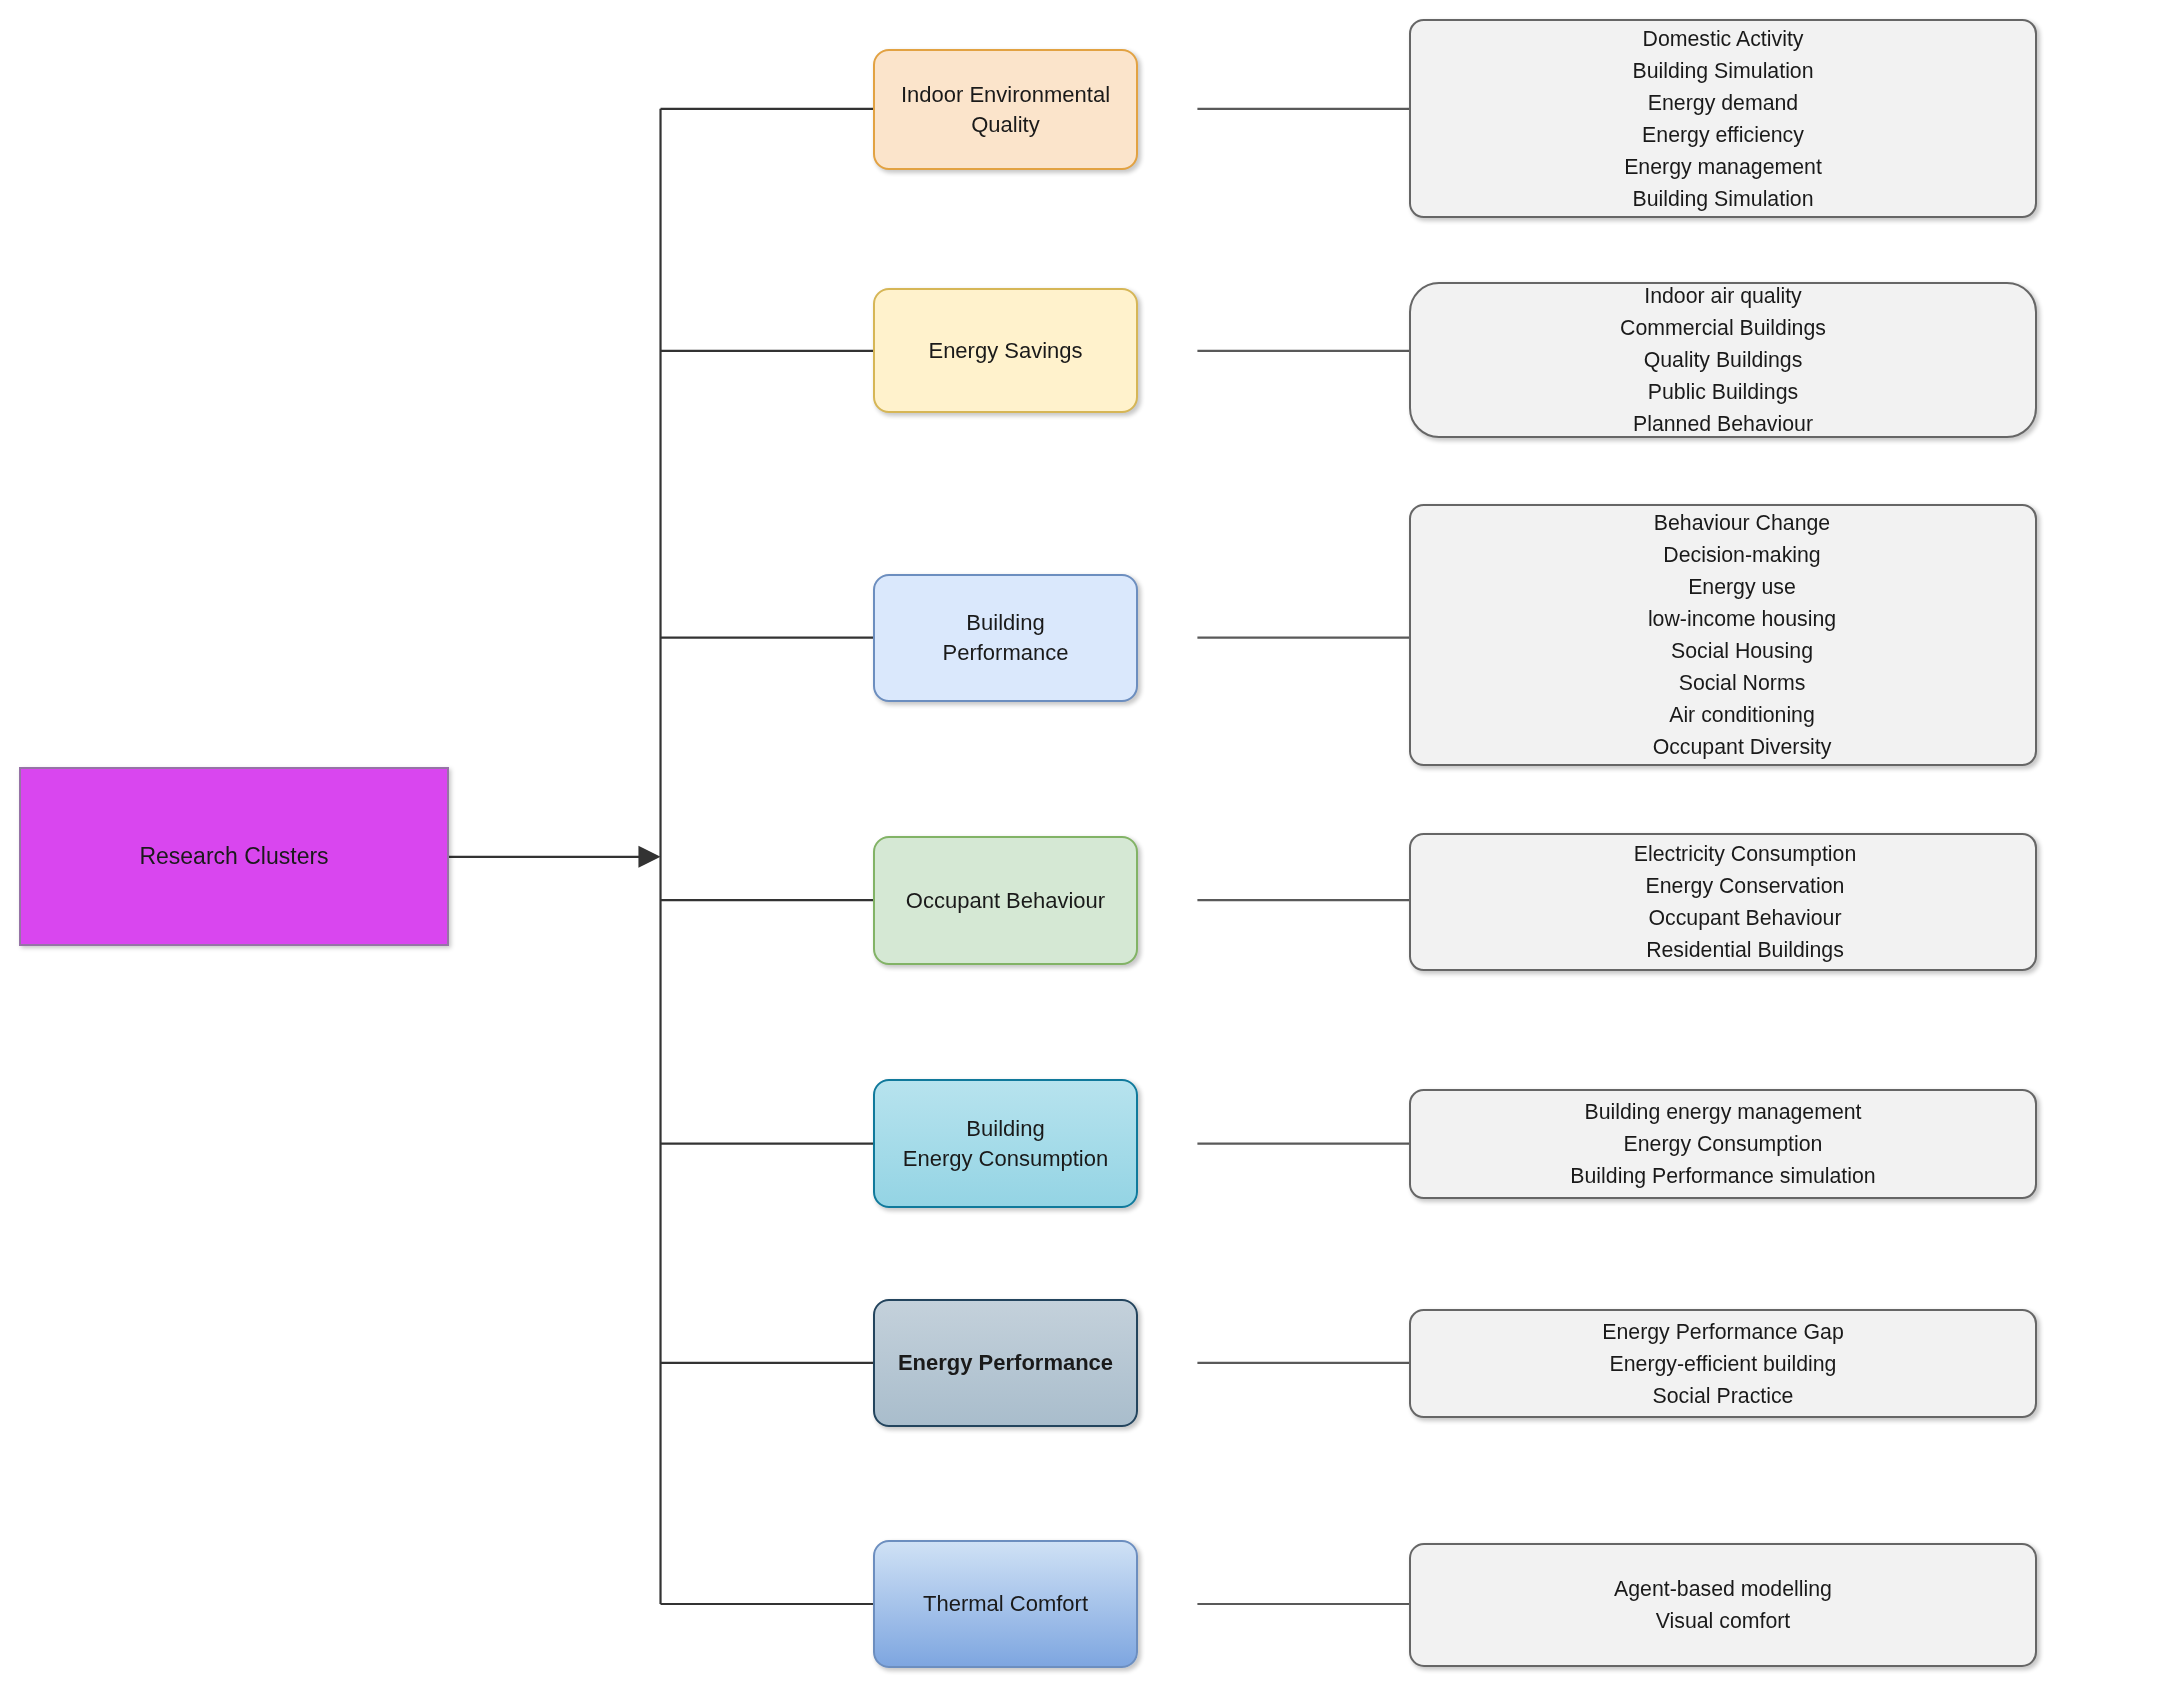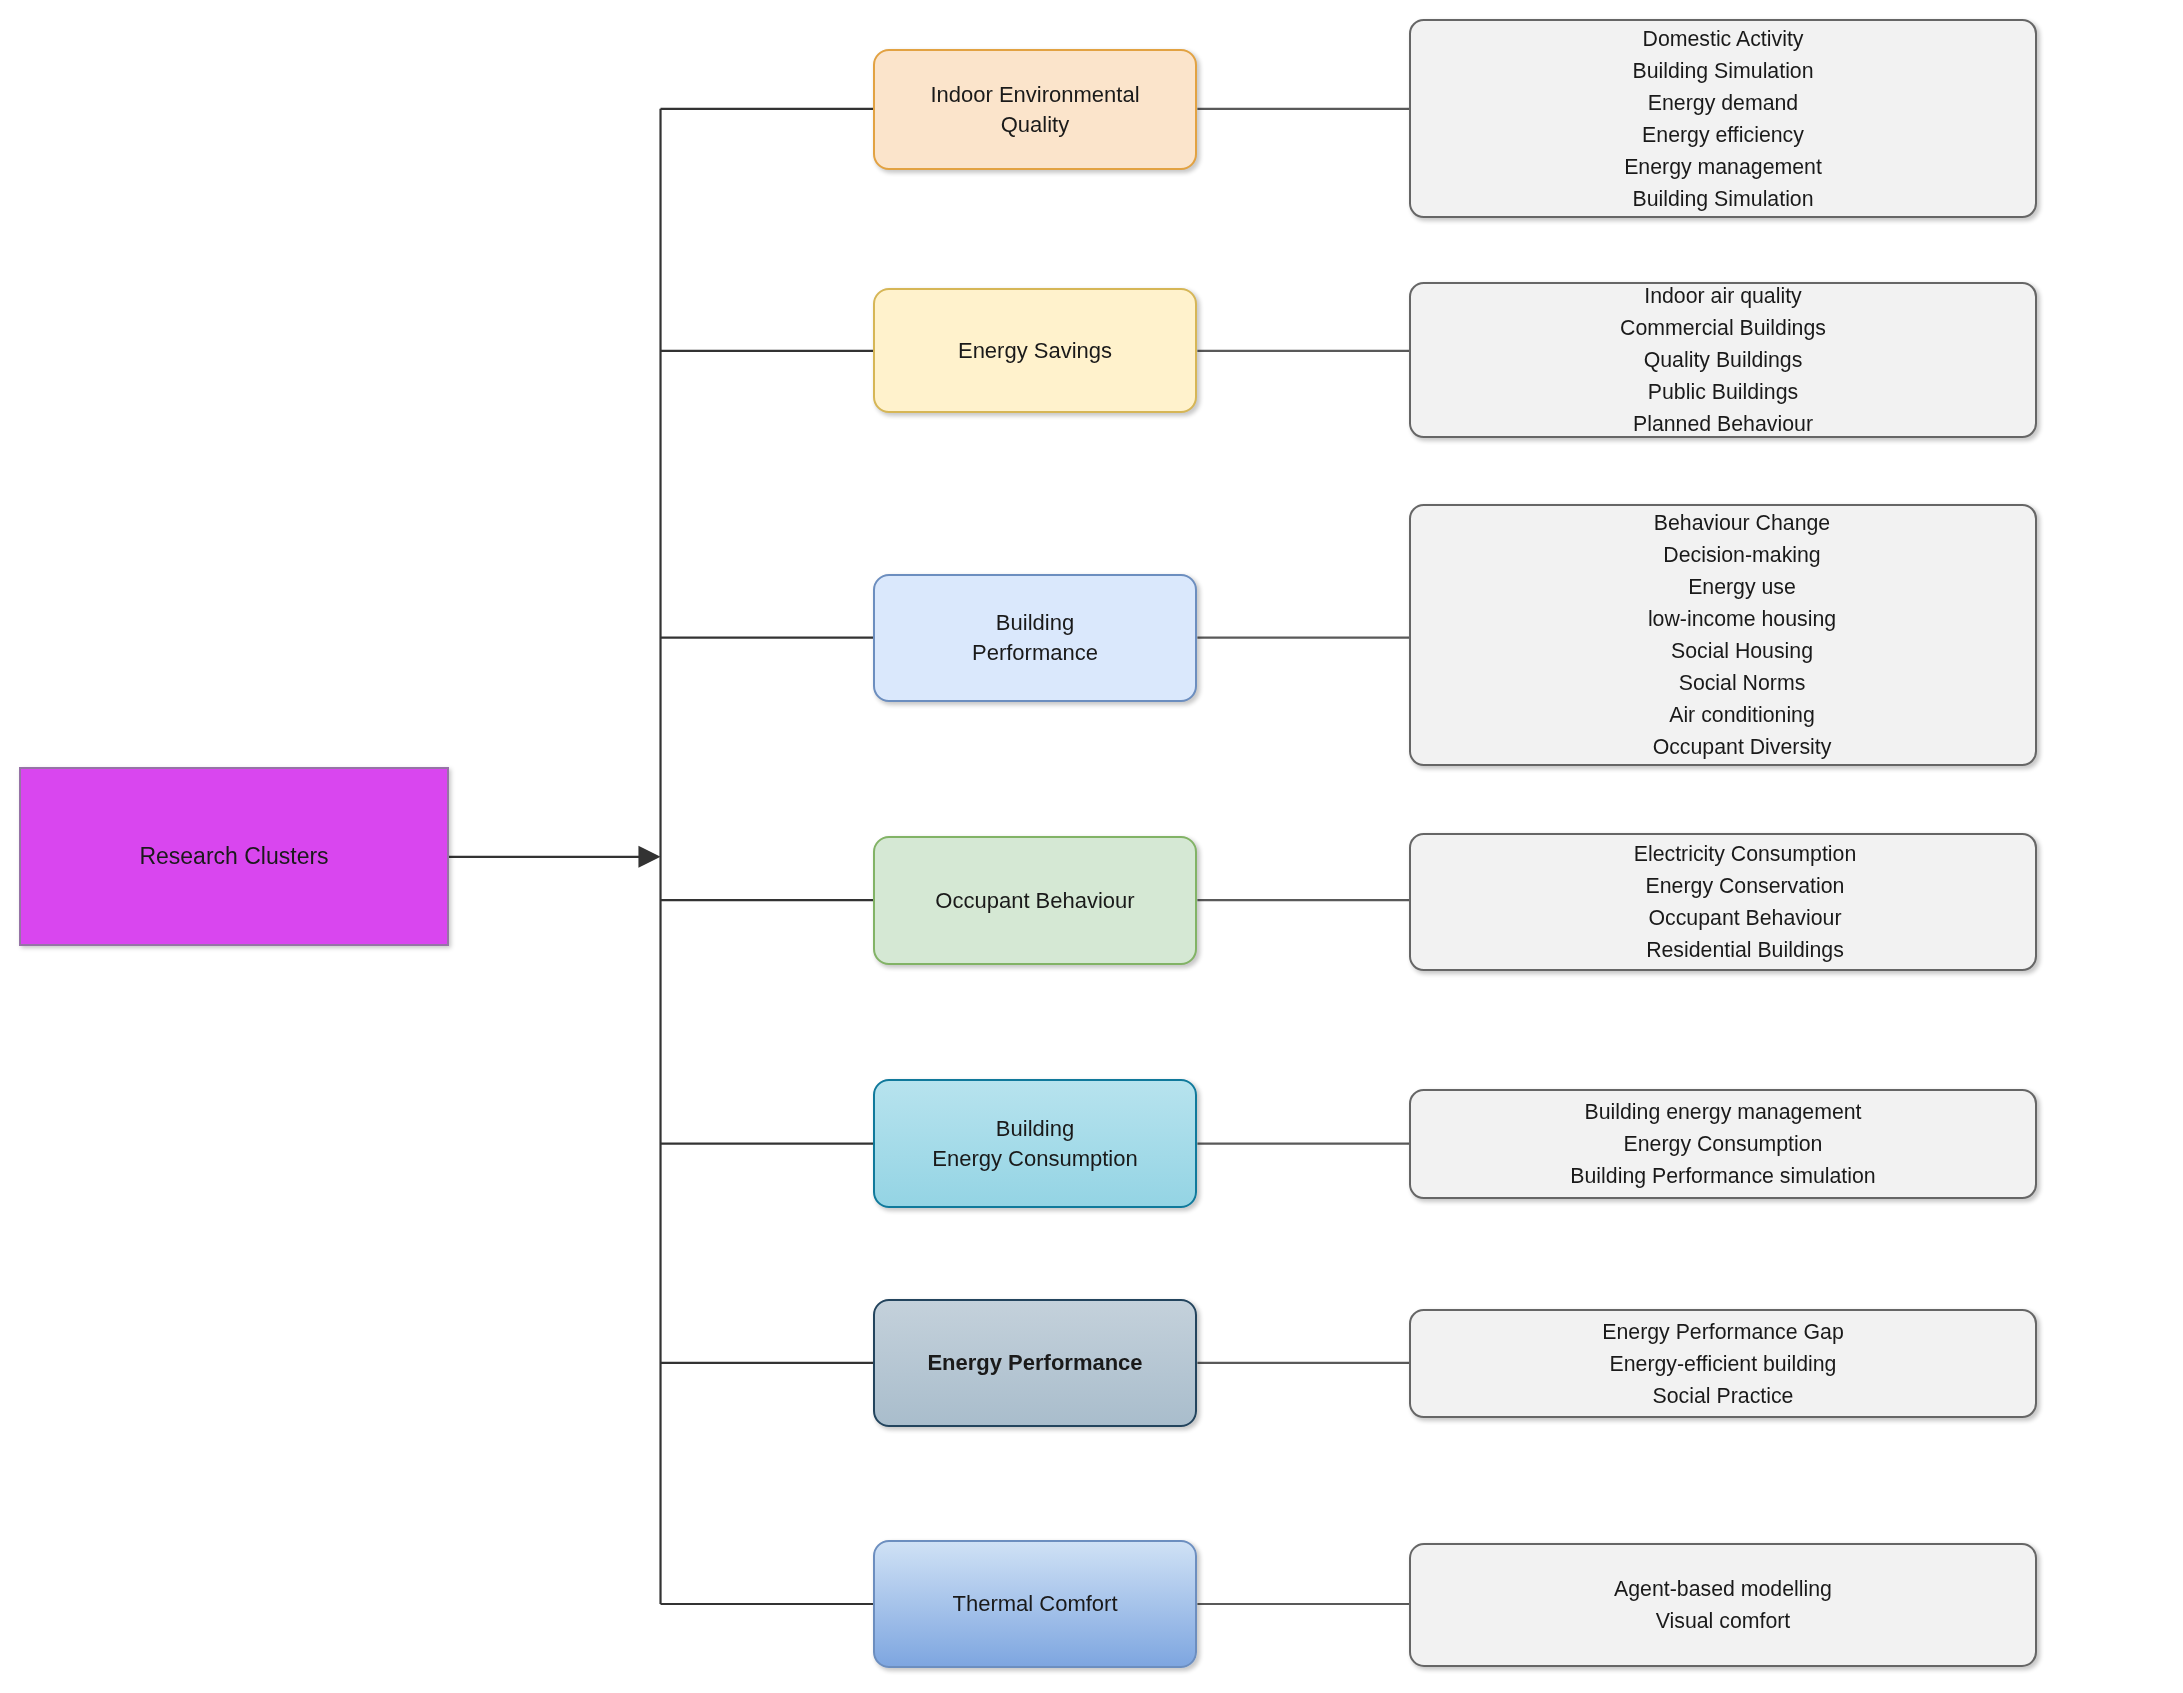--- a/index.html
+++ b/index.html
@@ -21,42 +21,42 @@
     text-align:center;
     box-sizing:border-box;
     box-shadow:2.2px 2.2px 4.4px rgba(0,0,0,0.22);
   }
   .root-box {
     left:19px; top:767px; width:430px; height:179px;
     border:2.2px solid;
     font-size:23px; line-height:31px;
   }
   .cluster-box {
-    left:873px; width:324px;
+    left:873px; width:265px;
     border:2.2px solid;
     border-radius:16px;
     font-size:22px; line-height:30px;
     white-space:pre-line;
   }
   .c0 { top:49px;   height:121px; }
   .c1 { top:288px;  height:125px; }
   .c2 { top:574px;  height:128px; }
   .c3 { top:836px; height:129px; }
   .c4 { top:1079px; height:129px; }
   .c5 { top:1299px; height:128px; }
   .c6 { top:1540px; height:128px; }
   .keyword-box {
     left:1409px; width:628px;
     border:2.2px solid;
     border-radius:14.7px;
     font-size:21.3px; line-height:32px;
     flex-direction:column;
   }
   .k0 { top:19px;   height:199px; }
-  .k1 { top:282px;  height:156px; }
+  .k1 { top:282px;  height:156px;border-radius:30px; }
   .k2 { top:504px;  height:262px;padding-left:38px; }
   .k3 { top:833px; height:138px; }
   .k4 { top:1089px; height:110px; }
   .k5 { top:1309px; height:109px; }
   .k6 { top:1543px; height:124px;border-radius:15px; }
 </style>
 </head>
 <body>
 
 <div class="canvas">

